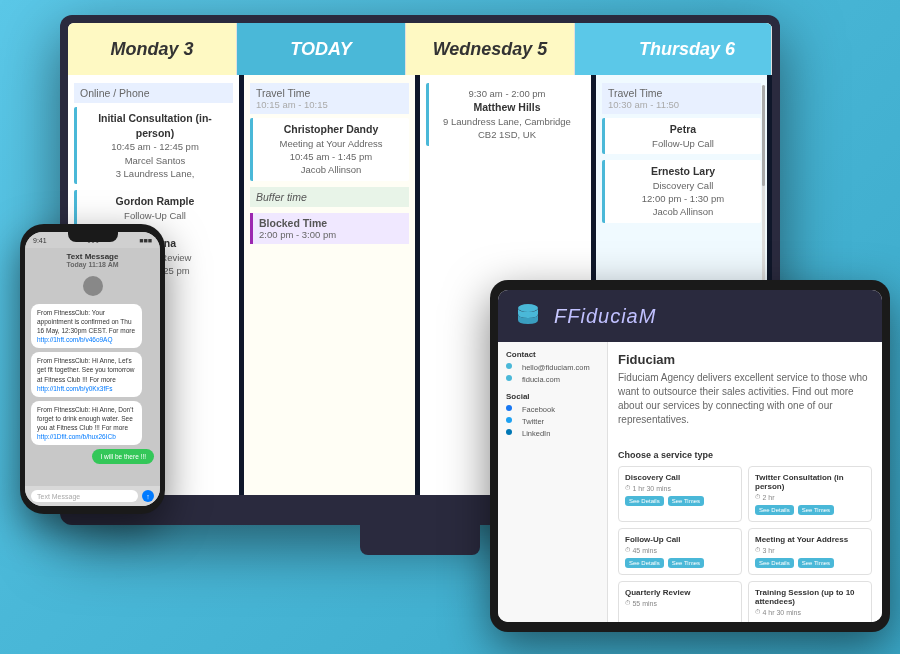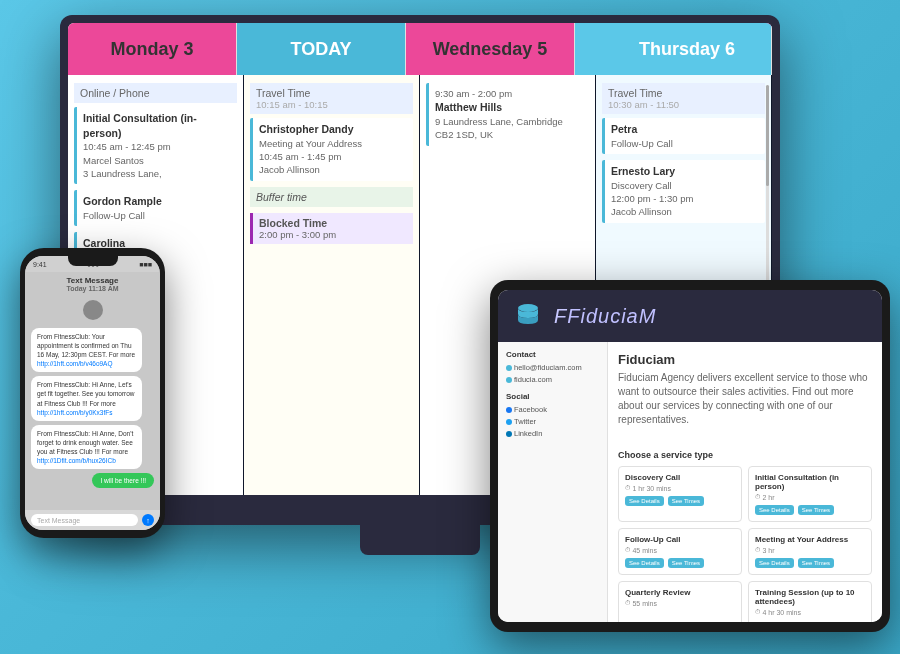--- a/index.html
+++ b/index.html
@@ -49,21 +49,22 @@
       width: 120px;
       height: 35px;
       background: #2a2a3e;
       border-radius: 0 0 8px 8px;
     }
 
     
     .cal-header {
       display: flex;
       height: 52px;
-      background: #ec4899;
+      background: #fef9c3;
+      font-style: italic;
     }
 
     .cal-col-header {
       flex: 1;
       display: flex;
       align-items: center;
       justify-content: center;
       font-size: 18px;
       font-weight: 600;
       color: #333;
@@ -84,21 +85,21 @@
     
     .cal-body {
       display: flex;
       flex: 1;
       overflow: hidden;
       background: #f8f8f8;
     }
 
     .cal-col {
       flex: 1;
-      border-right: 1px solid #0f172a;
+      border-right: 5px solid #0f172a;
       padding: 8px 6px;
       overflow: hidden;
       position: relative;
       background: #fff;
     }
 
     .cal-col.today {
       background: #fffef5;
     }
 
@@ -108,20 +109,21 @@
 
     .cal-event {
       background: #fff;
       border-left: 3px solid #4ab8d8;
       padding: 4px 6px;
       margin-bottom: 6px;
       border-radius: 2px;
       font-size: 10.5px;
       color: #333;
       line-height: 1.4;
+      text-align: center;
     }
 
     .cal-event.blue-border {
       border-left-color: #4ab8d8;
     }
 
     .cal-event-title {
       font-weight: 600;
       font-size: 10.5px;
     }
@@ -161,21 +163,21 @@
 
     .gray-text {
       color: #aaa;
       font-size: 9.5px;
     }
 
     
     .phone {
       position: absolute;
       left: 20px;
-      top: 248px;
+      top: 224px;
       width: 145px;
       height: 290px;
       z-index: 20;
     }
 
     .phone-body {
       width: 145px;
       height: 290px;
       background: #1a1a1a;
       border-radius: 24px;
@@ -387,22 +389,21 @@
 
     .tablet-sidebar-title {
       font-weight: 700;
       font-size: 8px;
       color: #333;
       margin-bottom: 4px;
     }
 
     .tablet-sidebar-item {
       display: flex;
-      align-items: center;
-      gap: 2px;
+      gap: 10px;
       font-size: 7.5px;
       color: #555;
       margin-bottom: 3px;
     }
 
     .dot-blue { width: 6px; height: 6px; border-radius: 50%; background: #4ab8d8; flex-shrink: 0; }
     .dot-facebook { width: 6px; height: 6px; border-radius: 50%; background: #1877F2; flex-shrink: 0; }
     .dot-twitter { width: 6px; height: 6px; border-radius: 50%; background: #1DA1F2; flex-shrink: 0; }
     .dot-linkedin { width: 6px; height: 6px; border-radius: 50%; background: #0077B5; flex-shrink: 0; }
 
@@ -714,21 +715,21 @@
                 <span>⏱</span>
                 <span>1 hr 30 mins</span>
               </div>
               <div class="service-buttons">
                 <button class="btn-see-details">See Details</button>
                 <button class="btn-see-times">See Times</button>
               </div>
             </div>
 
             <div class="service-card">
-              <div class="service-name">Initial Consultation (in person)</div>
+              <div class="service-name">Twitter Consultation (in person)</div>
               <div class="service-duration">
                 <span>⏱</span>
                 <span>2 hr</span>
               </div>
               <div class="service-buttons">
                 <button class="btn-see-details">See Details</button>
                 <button class="btn-see-times">See Times</button>
               </div>
             </div>
 

